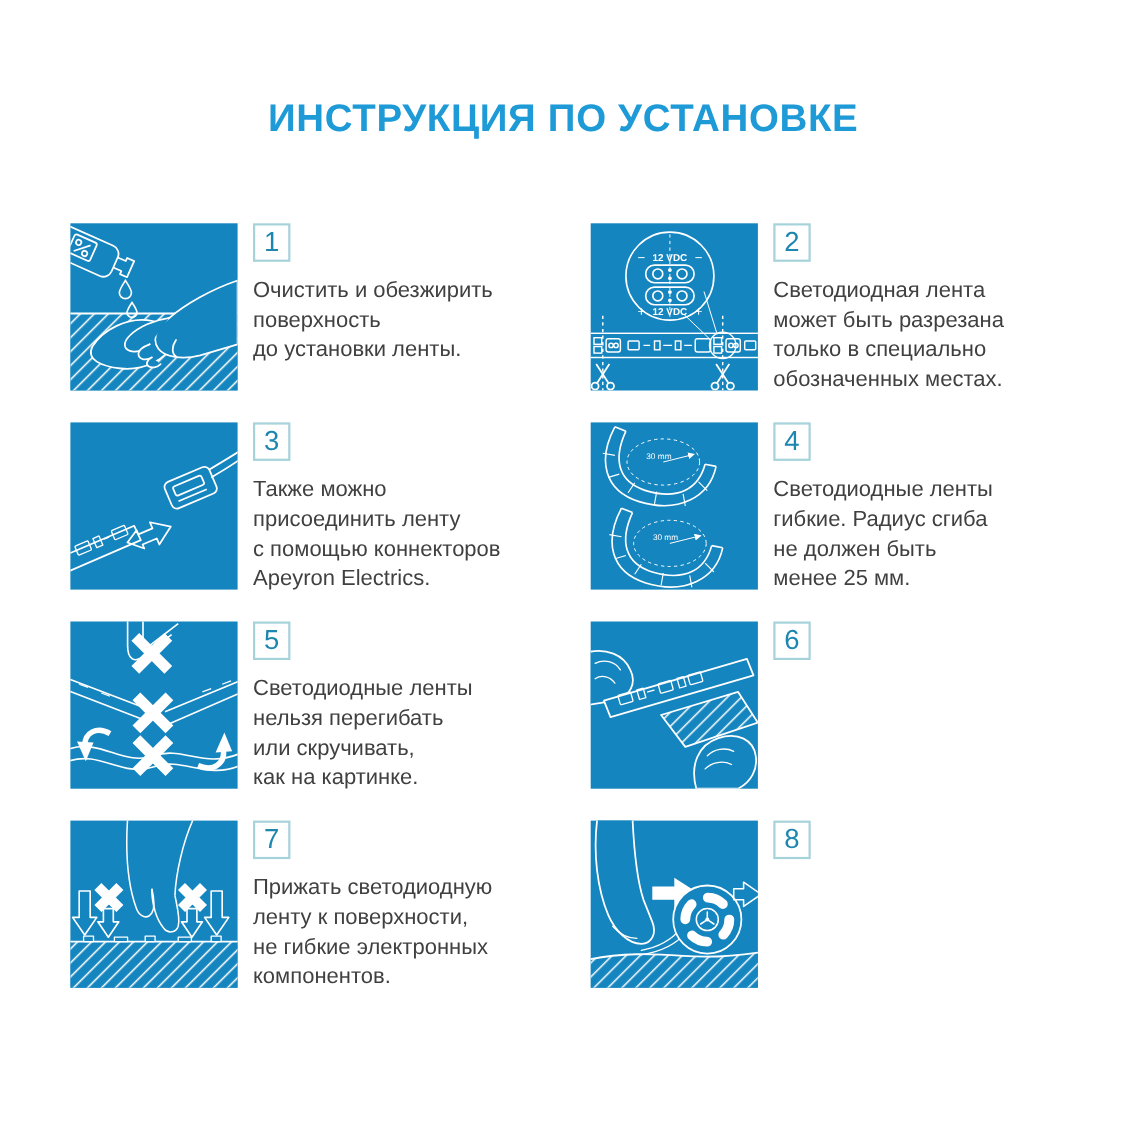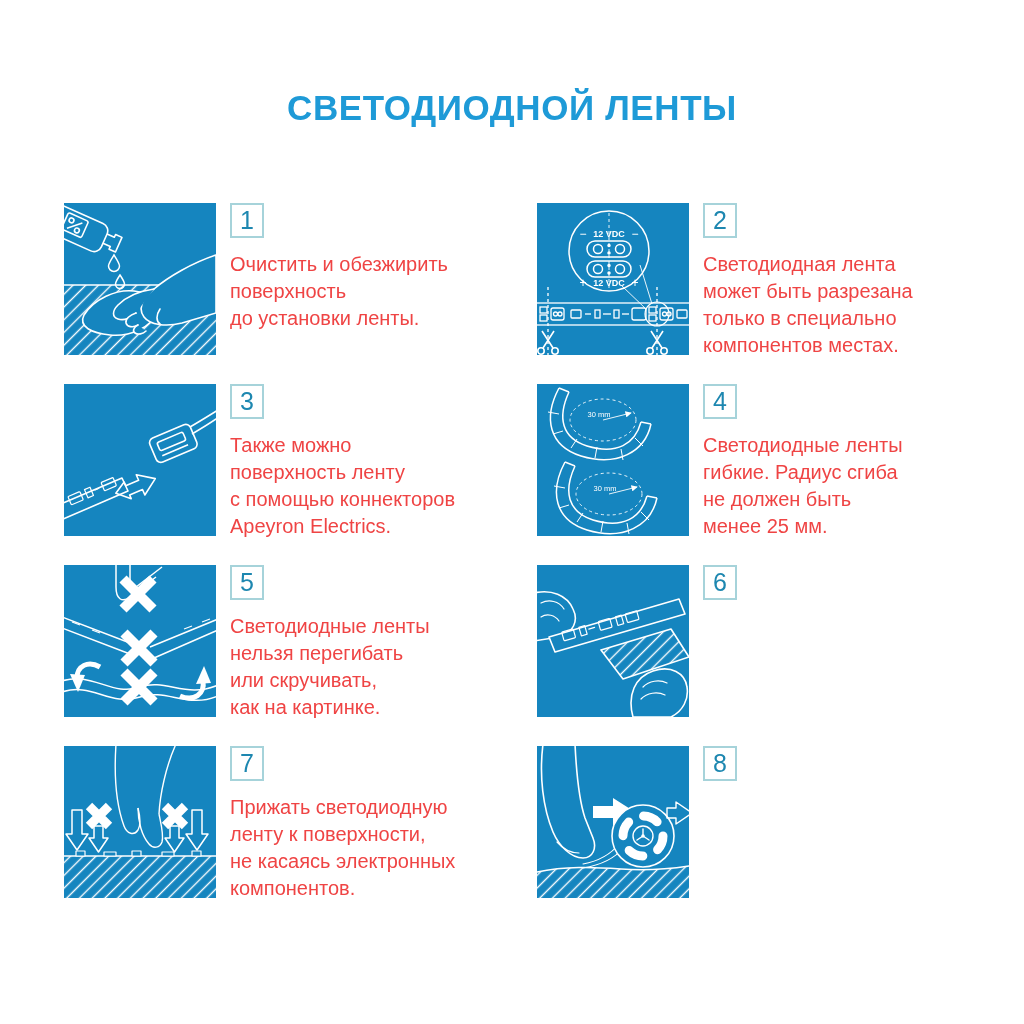--- a/index.html
+++ b/index.html
@@ -18,21 +18,21 @@
   .step { display:flex; align-items:flex-start; }
   .panel { width:152px; height:152px; background:#1585bf; flex:0 0 auto; }
   .panel svg { display:block; width:152px; height:152px; }
   .content { margin-left:14px; width:271px; }
   .numbox {
     width:30px; height:31px; border:2px solid #a6d3da; background:#fff;
     display:flex; align-items:center; justify-content:center;
     color:#1d87b0; font-size:25px; line-height:1;
   }
   .caption {
-    margin-top:13px; color:#ef4444; font-size:20px; line-height:27px;
+    margin-top:13px; color:#404040; font-size:20px; line-height:27px;
     white-space:pre-line;
   }
   .defs-holder { position:absolute; width:0; height:0; overflow:hidden; }
   svg text { fill:#fff; stroke:none; }
 </style>
 </head>
 <body>
 
 <svg class="defs-holder" aria-hidden="true">
   <defs>
@@ -40,21 +40,21 @@
       <rect width="9" height="9" fill="#1585bf"></rect>
       <line x1="1.5" y1="0" x2="1.5" y2="9" stroke="#ffffff" stroke-width="1.4"></line>
     </pattern>
     <marker id="arr" viewBox="0 0 8 8" refX="7" refY="4" markerWidth="7" markerHeight="7" orient="auto">
       <path d="M0,0 L8,4 L0,8 Z" fill="#ffffff"></path>
     </marker>
   </defs>
 </svg>
 
 <div class="title">
-  <div>СВЕТОДИОДНОЙ ЛЕНТЫ</div>
+  <div>ИНСТРУКЦИЯ ПО УСТАНОВКЕ</div>
 </div>
 
 <div class="steps">
 
   <div class="step">
     <div class="panel">
       <svg viewBox="0 0 152 152">
         <g fill="none" stroke="#fff" stroke-width="1.6" stroke-linecap="round" stroke-linejoin="round">
           <rect x="0" y="82" width="152" height="70" fill="url(#hatch)" stroke="none"></rect>
           <line x1="0" y1="82" x2="152" y2="82"></line>
@@ -150,21 +150,21 @@
         <text x="98" y="84" font-size="12" text-anchor="middle">+</text>
       </svg>
     </div>
     <div class="content">
       <div class="numbox">
           <span>2</span>
         </div>
       <div class="caption">Светодиодная лента
 может быть разрезана
 только в специально
-компонентов местах.</div>
+обозначенных местах.</div>
     </div>
   </div>
 
   <div class="step">
     <div class="panel">
       <svg viewBox="0 0 152 152">
         <g fill="none" stroke="#fff" stroke-width="1.6" stroke-linejoin="round">
           <path d="M-3,120 L58,94 L64,107 L-3,136 Z"></path>
           <g transform="translate(4,118) rotate(-23)" stroke-width="1.2">
             <rect x="2" y="-5" width="13" height="9" rx="1"></rect>
@@ -183,21 +183,21 @@
           <path d="M126,43 C138,36 146,31 154,26"></path>
           <path d="M128,50 C140,43 148,38 155,33"></path>
         </g>
       </svg>
     </div>
     <div class="content">
       <div class="numbox">
           <span>3</span>
         </div>
       <div class="caption">Также можно
-поверхность ленту
+присоединить ленту
 с помощью коннекторов
 Apeyron Electrics.</div>
     </div>
   </div>
 
   <div class="step">
     <div class="panel">
       <svg viewBox="0 0 152 152">
         <g transform="translate(10,4)" fill="none" stroke="#fff" stroke-width="1.5" stroke-linejoin="round">
           <path d="M12,0 C-4,30 2,58 34,68 C70,79 98,64 104,36"></path>
@@ -326,21 +326,21 @@
           <path d="M101,60 L121,80 M121,60 L101,80"></path>
         </g>
       </svg>
     </div>
     <div class="content">
       <div class="numbox">
           <span>7</span>
         </div>
       <div class="caption">Прижать светодиодную
 ленту к поверхности,
-не касаясь электронных
+не гибкие электронных
 компонентов.</div>
     </div>
   </div>
 
   <div class="step">
     <div class="panel">
       <svg viewBox="0 0 152 152">
         <g fill="none" stroke="#fff" stroke-width="1.6" stroke-linejoin="round" stroke-linecap="round">
           <path d="M0,126 C28,120 56,121 84,123 C110,125 132,123 152,120 L152,152 L0,152 Z" fill="url(#hatch)" stroke="none"></path>
           <path d="M0,126 C28,120 56,121 84,123 C110,125 132,123 152,120"></path>

